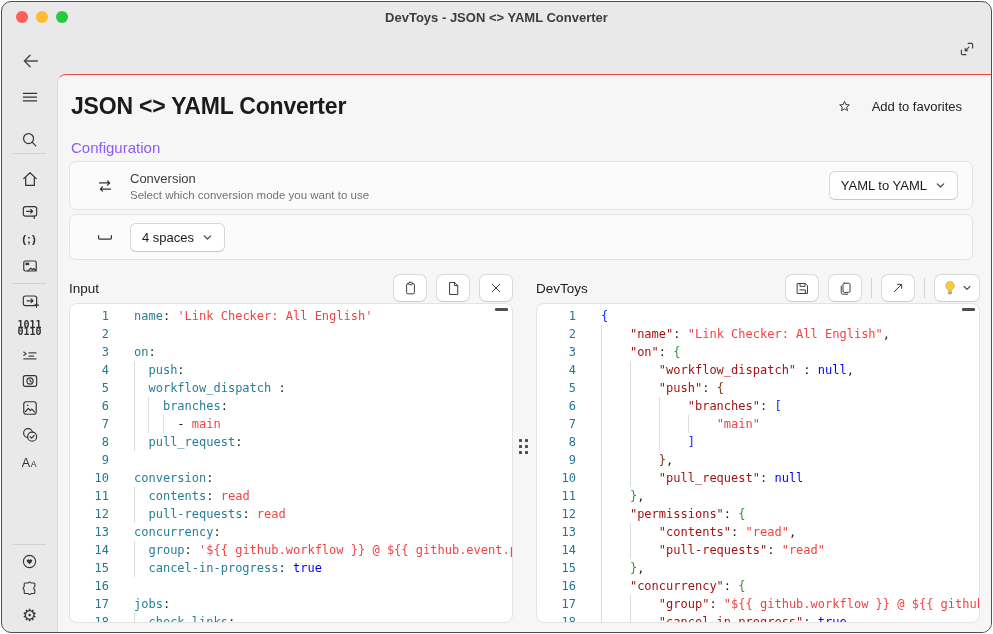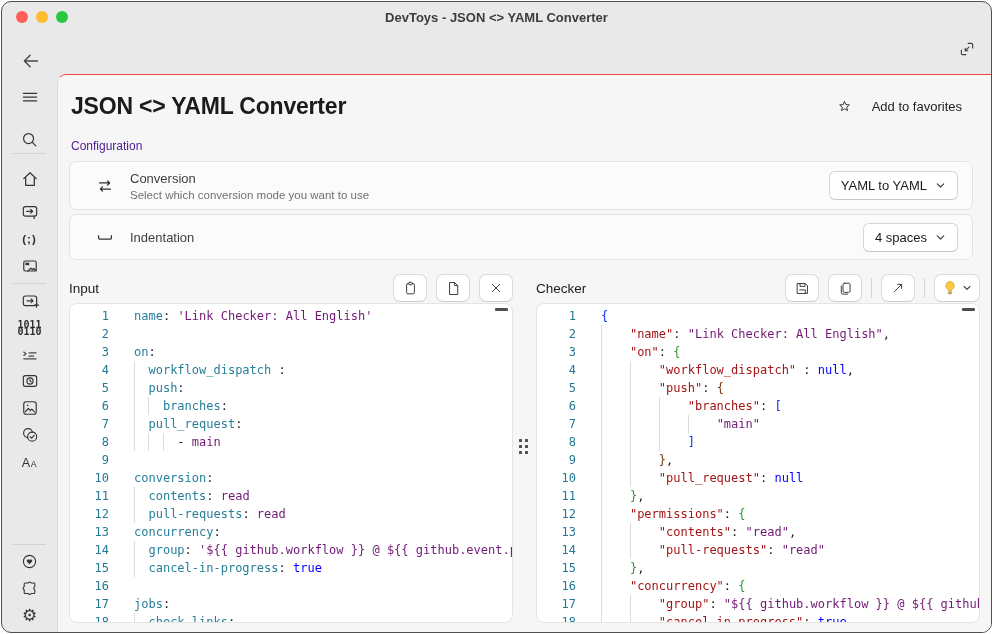--- a/index.html
+++ b/index.html
@@ -29,21 +29,21 @@
   .gear-glyph { font-size:17px; color:#383838; line-height:17px; }
 
   
   .card { position:absolute; left:55px; top:72px; right:0; bottom:0; background:#f6f6f6;
           border-top:1px solid #ef4444; border-left:1px solid #dcdcdc; border-top-left-radius:9px; }
 
   .page-title { position:absolute; left:13px; top:18px; font-size:23px; font-weight:600;
                 letter-spacing:-0.2px; color:#1b1b1b; }
   .fav-btn { position:absolute; right:29px; top:24px; display:flex; align-items:center; gap:20px;
              background:none; border:none; font-size:13px; color:#1d1d1d; cursor:pointer; }
-  .section-label { position:absolute; left:13px; top:64px; font-size:12px; color:#4c1d95; }
+  .section-label { position:absolute; left:13px; top:64px; font-size:15px; color:#8b5cf6; }
 
   .cfg-card { position:absolute; left:11px; right:18px; background:#fbfbfb;
               border:1px solid #e3e3e3; border-radius:7px; display:flex; align-items:center; }
   .cfg-conversion { top:86px; height:49px; }
   .cfg-indent { top:139px; height:46px; }
   .cfg-icon { width:22px; margin:0 14px 0 24px; display:flex; justify-content:center; color:#333; }
   .cfg-text { flex:1; }
   .cfg-title { font-size:13px; color:#404040; }
   .cfg-sub { font-size:11.5px; color:#717171; margin-top:3px; }
   .dd-btn { margin-right:14px; height:29px; background:#ffffff; border:1px solid #d6d6d6;
@@ -63,21 +63,21 @@
 
   .editor { position:absolute; top:30px; left:0; right:0; bottom:0; background:#ffffff;
             border:1px solid #e4e4e4; border-radius:8px; overflow:hidden;
             font-family:"DejaVu Sans Mono", monospace; font-size:12px; line-height:18px; }
   .ed-scroll { position:absolute; top:3px; left:0; right:0; display:flex; }
   .gutter { width:39px; text-align:right; color:#237893; flex:none; }
   .codecol { margin-left:25px; flex:1; overflow:hidden; }
   .ln { height:18px; }
   .cl { height:18px; white-space:pre; color:#222; }
   .ig { display:inline-block; white-space:pre; box-shadow:inset 1px 0 0 #dcdcdc; }
-  .tk-k { color:#267f99; } .tk-s { color:#701a75; } .tk-w { color:#0000ff; }
+  .tk-k { color:#267f99; } .tk-s { color:#ef4444; } .tk-w { color:#0000ff; }
   .tk-p { color:#1e1e1e; } .tk-d { color:#1e1e1e; }
   .tk-kj{ color:#a31515; } .tk-b1{ color:#0431fa; } .tk-b2{ color:#319331; } .tk-b3{ color:#7b3814; }
   .ruler-mark { position:absolute; top:4px; right:4px; width:13px; height:3px; background:#4e4e4e; border-radius:1px; }
 
   .grip { position:absolute; left:461px; top:364px; width:11px; height:19px;
           display:grid; grid-template-columns:3px 3px; grid-auto-rows:3px; gap:3px 3px; cursor:col-resize; }
   .grip i { background:#4f4f4f; border-radius:0.5px; }
 
   svg { display:block; }
 </style>
@@ -265,23 +265,20 @@
           </span>
       </button>
     </div>
 
     <div class="cfg-card cfg-indent">
       <span class="cfg-icon">
           <svg width="22" height="22" viewBox="0 0 24 24" fill="none" stroke="#333" stroke-width="1.4" stroke-linecap="round" stroke-linejoin="round">
             <path d="M5 10.5v2.5a1.2 1.2 0 0 0 1.2 1.2h11.6A1.2 1.2 0 0 0 19 13v-2.5"></path>
           </svg>
         </span>
-      <div class="cfg-text">
-        <div class="cfg-title">Indentation</div>
-      </div>
       <button class="dd-btn">
         <span>4 spaces</span>
         <span>
             <svg width="11" height="11" viewBox="0 0 12 12" fill="none" stroke="#4a4a4a" stroke-width="1.4" stroke-linecap="round" stroke-linejoin="round">
               <path d="M2.5 4.2 6 7.7 9.5 4.2"></path>
             </svg>
           </span>
       </button>
     </div>
 
@@ -333,25 +330,25 @@
               <div class="ln">14</div>
               <div class="ln">15</div>
               <div class="ln">16</div>
               <div class="ln">17</div>
               <div class="ln">18</div>
             </div>
             <div class="codecol">
               <div class="cl"><span class="tk-k">name</span><span class="tk-p">:</span><span class="tk-d"> </span><span class="tk-s">'Link Checker: All English'</span></div>
               <div class="cl"></div>
               <div class="cl"><span class="tk-k">on</span><span class="tk-p">:</span></div>
+              <div class="cl"><span class="ig">  </span><span class="tk-k">push</span><span class="tk-p">:</span></div>
               <div class="cl"><span class="ig">  </span><span class="tk-k">workflow_dispatch</span><span class="tk-d"> </span><span class="tk-p">:</span></div>
-              <div class="cl"><span class="ig">  </span><span class="tk-k">push</span><span class="tk-p">:</span></div>
               <div class="cl"><span class="ig">  </span><span class="ig">  </span><span class="tk-k">branches</span><span class="tk-p">:</span></div>
+              <div class="cl"><span class="ig">  </span><span class="ig">  </span><span class="ig">  </span><span class="tk-p">- </span><span class="tk-s">main</span></div>
               <div class="cl"><span class="ig">  </span><span class="tk-k">pull_request</span><span class="tk-p">:</span></div>
-              <div class="cl"><span class="ig">  </span><span class="ig">  </span><span class="ig">  </span><span class="tk-p">- </span><span class="tk-s">main</span></div>
               <div class="cl"></div>
               <div class="cl"><span class="tk-k">conversion</span><span class="tk-p">:</span></div>
               <div class="cl"><span class="ig">  </span><span class="tk-k">contents</span><span class="tk-p">:</span><span class="tk-d"> </span><span class="tk-s">read</span></div>
               <div class="cl"><span class="ig">  </span><span class="tk-k">pull-requests</span><span class="tk-p">:</span><span class="tk-d"> </span><span class="tk-s">read</span></div>
               <div class="cl"><span class="tk-k">concurrency</span><span class="tk-p">:</span></div>
               <div class="cl"><span class="ig">  </span><span class="tk-k">group</span><span class="tk-p">:</span><span class="tk-d"> </span><span class="tk-s">'${{ github.workflow }} @ ${{ github.event.pu</span></div>
               <div class="cl"><span class="ig">  </span><span class="tk-k">cancel-in-progress</span><span class="tk-p">:</span><span class="tk-d"> </span><span class="tk-w">true</span></div>
               <div class="cl"></div>
               <div class="cl"><span class="tk-k">jobs</span><span class="tk-p">:</span></div>
               <div class="cl"><span class="ig">  </span><span class="tk-k">check-links</span><span class="tk-p">:</span></div>
@@ -365,21 +362,21 @@
         <i></i>
         <i></i>
         <i></i>
         <i></i>
         <i></i>
         <i></i>
       </div>
 
     <section class="panel panel-output">
       <div class="panel-head">
-        <span class="panel-label">Checker</span>
+        <span class="panel-label">DevToys</span>
         <span class="head-actions">
           <button class="tool-btn">
               <span>
                 <svg width="17" height="17" viewBox="0 0 24 24" fill="none" stroke="#3c3c3c" stroke-width="1.4" stroke-linecap="round" stroke-linejoin="round">
                   <path d="M5 5h11l3 3v11H5Z"></path>
                   <path d="M8.5 5v4h7V5M8 14h8v5"></path>
                 </svg>
               </span>
             </button>
           <button class="tool-btn">

